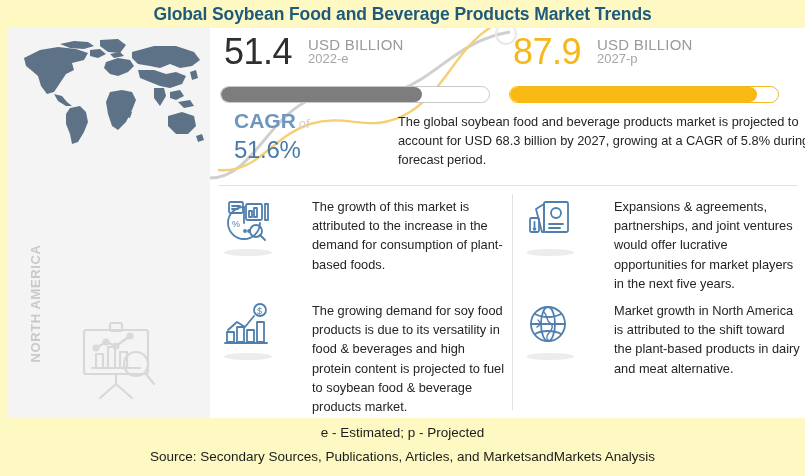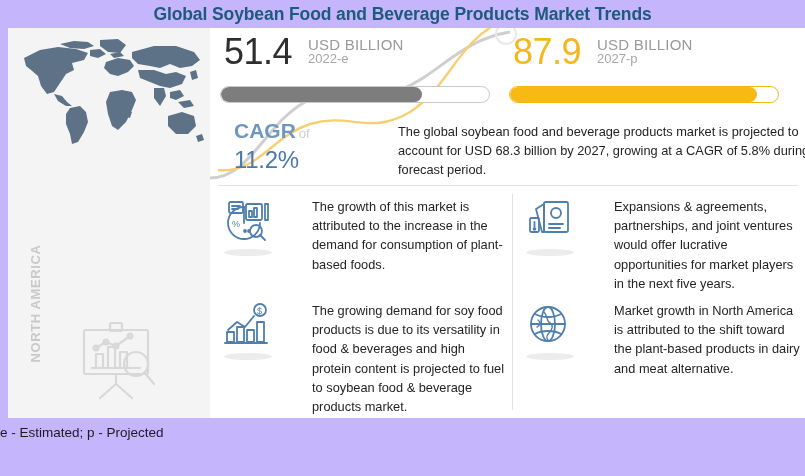--- a/index.html
+++ b/index.html
@@ -9,21 +9,21 @@
     height: 476px;
     background: #ffffff;
     font-family: "Liberation Sans", sans-serif;
     overflow: hidden;
   }
 
   #infographic {
     position: relative;
     width: 805px;
     height: 476px;
-    background: #c4b5fd;
+    background: #fef9c3;
   }
 
   
   .title-bar {
     position: absolute;
     left: 0; top: 0;
     width: 805px; height: 28px;
     display: flex;
     align-items: center;
     justify-content: center;
@@ -164,21 +164,21 @@
   .bar-fill {
     height: 100%;
     border-radius: 9px;
   }
   .bar-fill.grey  { background: #7d7d7d; }
   .bar-fill.amber { background: #f9b914; }
 
   
   .mid-row {
     position: absolute;
-    left: 0; top: 90px;
+    left: 0; top: 80px;
     width: 595px; height: 65px;
   }
   .cagr-box {
     position: absolute;
     left: 24px; top: 0;
     width: 130px;
   }
   .cagr-line1 {
     font-size: 21px;
     font-weight: bold;
@@ -256,20 +256,21 @@
     color: #242424;
     padding-top: 1px;
     margin-left: 28px;
   }
 
   
   .footer {
     position: absolute;
     left: 0; top: 420px;
     width: 805px; height: 56px;
+    text-align: center;
   }
   .footer-note {
     font-size: 13.5px;
     color: #1c1c1c;
     line-height: 25px;
   }
   .footer-source {
     font-size: 13.5px;
     color: #1c1c1c;
     line-height: 24px;
@@ -384,21 +385,21 @@
             <div class="bar-fill amber" style="width:92%"></div>
           </div>
         </div>
       </div>
 
       <div class="mid-row">
         <div class="cagr-box">
           <div class="cagr-line1">
             <span>CAGR</span><span class="cagr-of">of</span>
           </div>
-          <div class="cagr-line2">11.2%</div>
+          <div class="cagr-line2">51.6%</div>
         </div>
         <div class="desc">The global soybean food and beverage products market is projected to account for USD 68.3 billion by 2027, growing at a CAGR of 5.8% during the forecast period.</div>
       </div>
 
       <div class="hr"></div>
       <div class="vr"></div>
 
       <div class="quad q1">
         <div class="quad-icon">
           <svg viewBox="0 0 58 56" xmlns="http://www.w3.org/2000/svg" fill="none" stroke="#4f7fae" stroke-width="1.8" stroke-linecap="round" stroke-linejoin="round">
@@ -470,15 +471,16 @@
           <div class="icon-shadow"></div>
         </div>
         <div class="quad-text">Market growth in North America is attributed to the shift toward the plant-based products in dairy and meat alternative.</div>
       </div>
 
     </div>
   </div>
 
   <div class="footer">
     <div class="footer-note">e - Estimated; p - Projected</div>
+    <div class="footer-source">Source: Secondary Sources, Publications, Articles, and MarketsandMarkets Analysis</div>
   </div>
 
 </div>
 
 </body></html>

